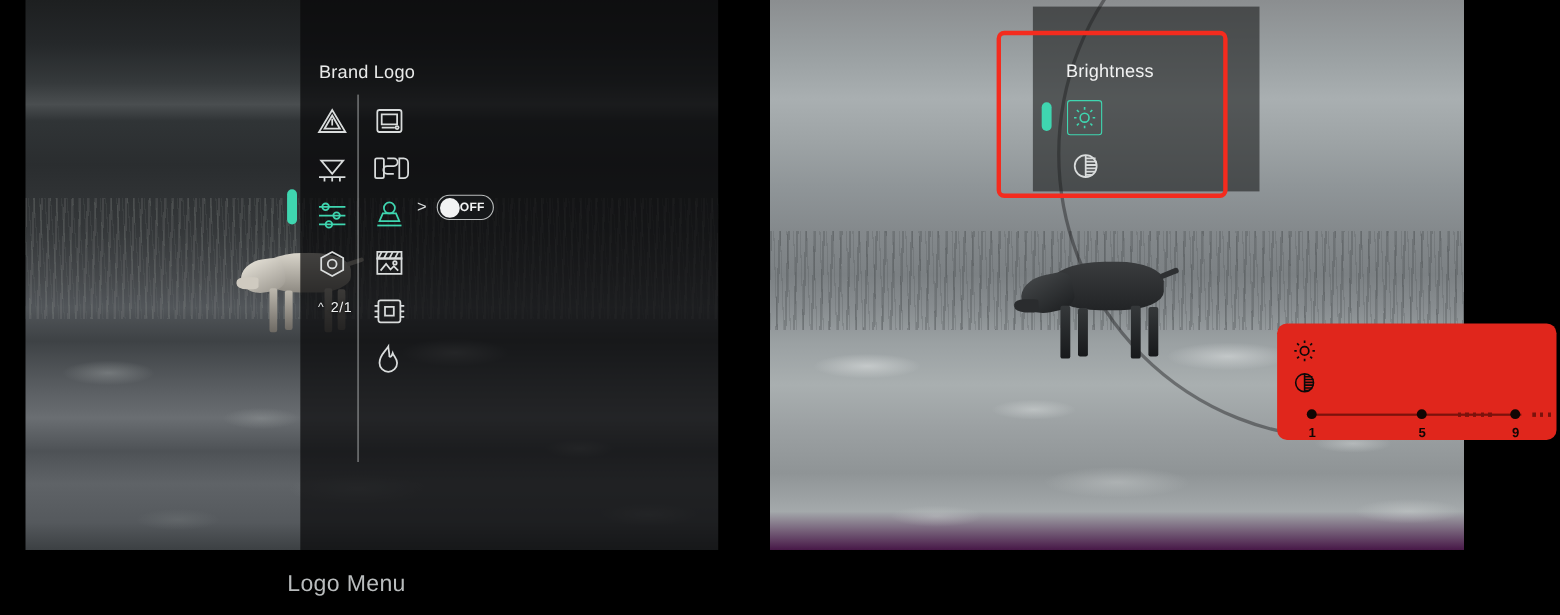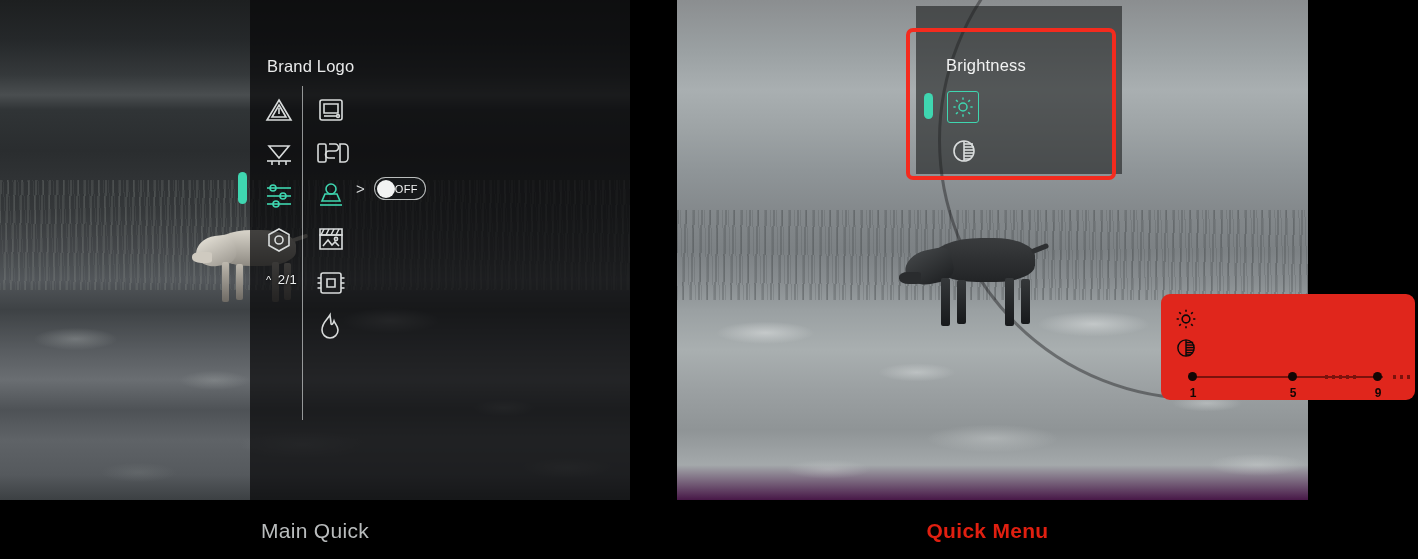--- a/index.html
+++ b/index.html
@@ -5,21 +5,21 @@
   * { margin:0; padding:0; box-sizing:border-box; }
   html,body {
     width:1418px; height:559px;
     background:#000;
     font-family:"Liberation Sans", sans-serif;
     overflow:hidden;
   }
   .stage { position:relative; width:1418px; height:559px; background:#000; }
 
   
-  .panel { position:absolute; top:0; height:500px; overflow:hidden; }
+  .panel { position:absolute; top:0; height:500px; overflow:hidden;margin-left:23px; }
   #panel-main  { left:0px;   width:630px; }
   #panel-quick { left:677px; width:631px; }
 
   
   .scene { position:absolute; inset:0; }
 
   
   .scene-main {
     background:
       linear-gradient(180deg,
@@ -170,21 +170,21 @@
   .toggle {
     position:relative; width:52px; height:23px; border-radius:12px;
     background:#16181a; border:1px solid rgba(215,218,218,.85);
     display:flex; align-items:center;
   }
   .toggle .knob {
     position:absolute; left:2px; width:18px; height:18px; border-radius:50%;
     background:#f2f3f3;
   }
   .toggle .tlabel {
-    position:absolute; right:7px; color:#f2f3f3; font-size:11px; font-weight:normal;
+    position:absolute; right:7px; color:#f2f3f3; font-size:11px; font-weight:bold;
     letter-spacing:.3px;
   }
 
   
   .quick-overlay {
     position:absolute; left:239px; top:6px; width:206px; height:168px;
     background:rgba(26,28,29,.60);
   }
   .quick-title {
     position:absolute; left:30px; top:50px;
@@ -460,16 +460,15 @@
       <div class="tick" style="left:13px"></div>
       <div class="tick" style="left:113px"></div>
       <div class="tick" style="left:198px"></div>
 
       <div class="tick-lbl" style="left:18px">1</div>
       <div class="tick-lbl" style="left:118px">5</div>
       <div class="tick-lbl" style="left:203px">9</div>
     </div>
   </div>
 
-  <div class="caption" id="caption-main">Main Quick</div>
-  <div class="caption" id="caption-quick">Quick Menu</div>
+  <div class="caption" id="caption-main">Logo Menu</div>
 
 </div>
 
 </body></html>

